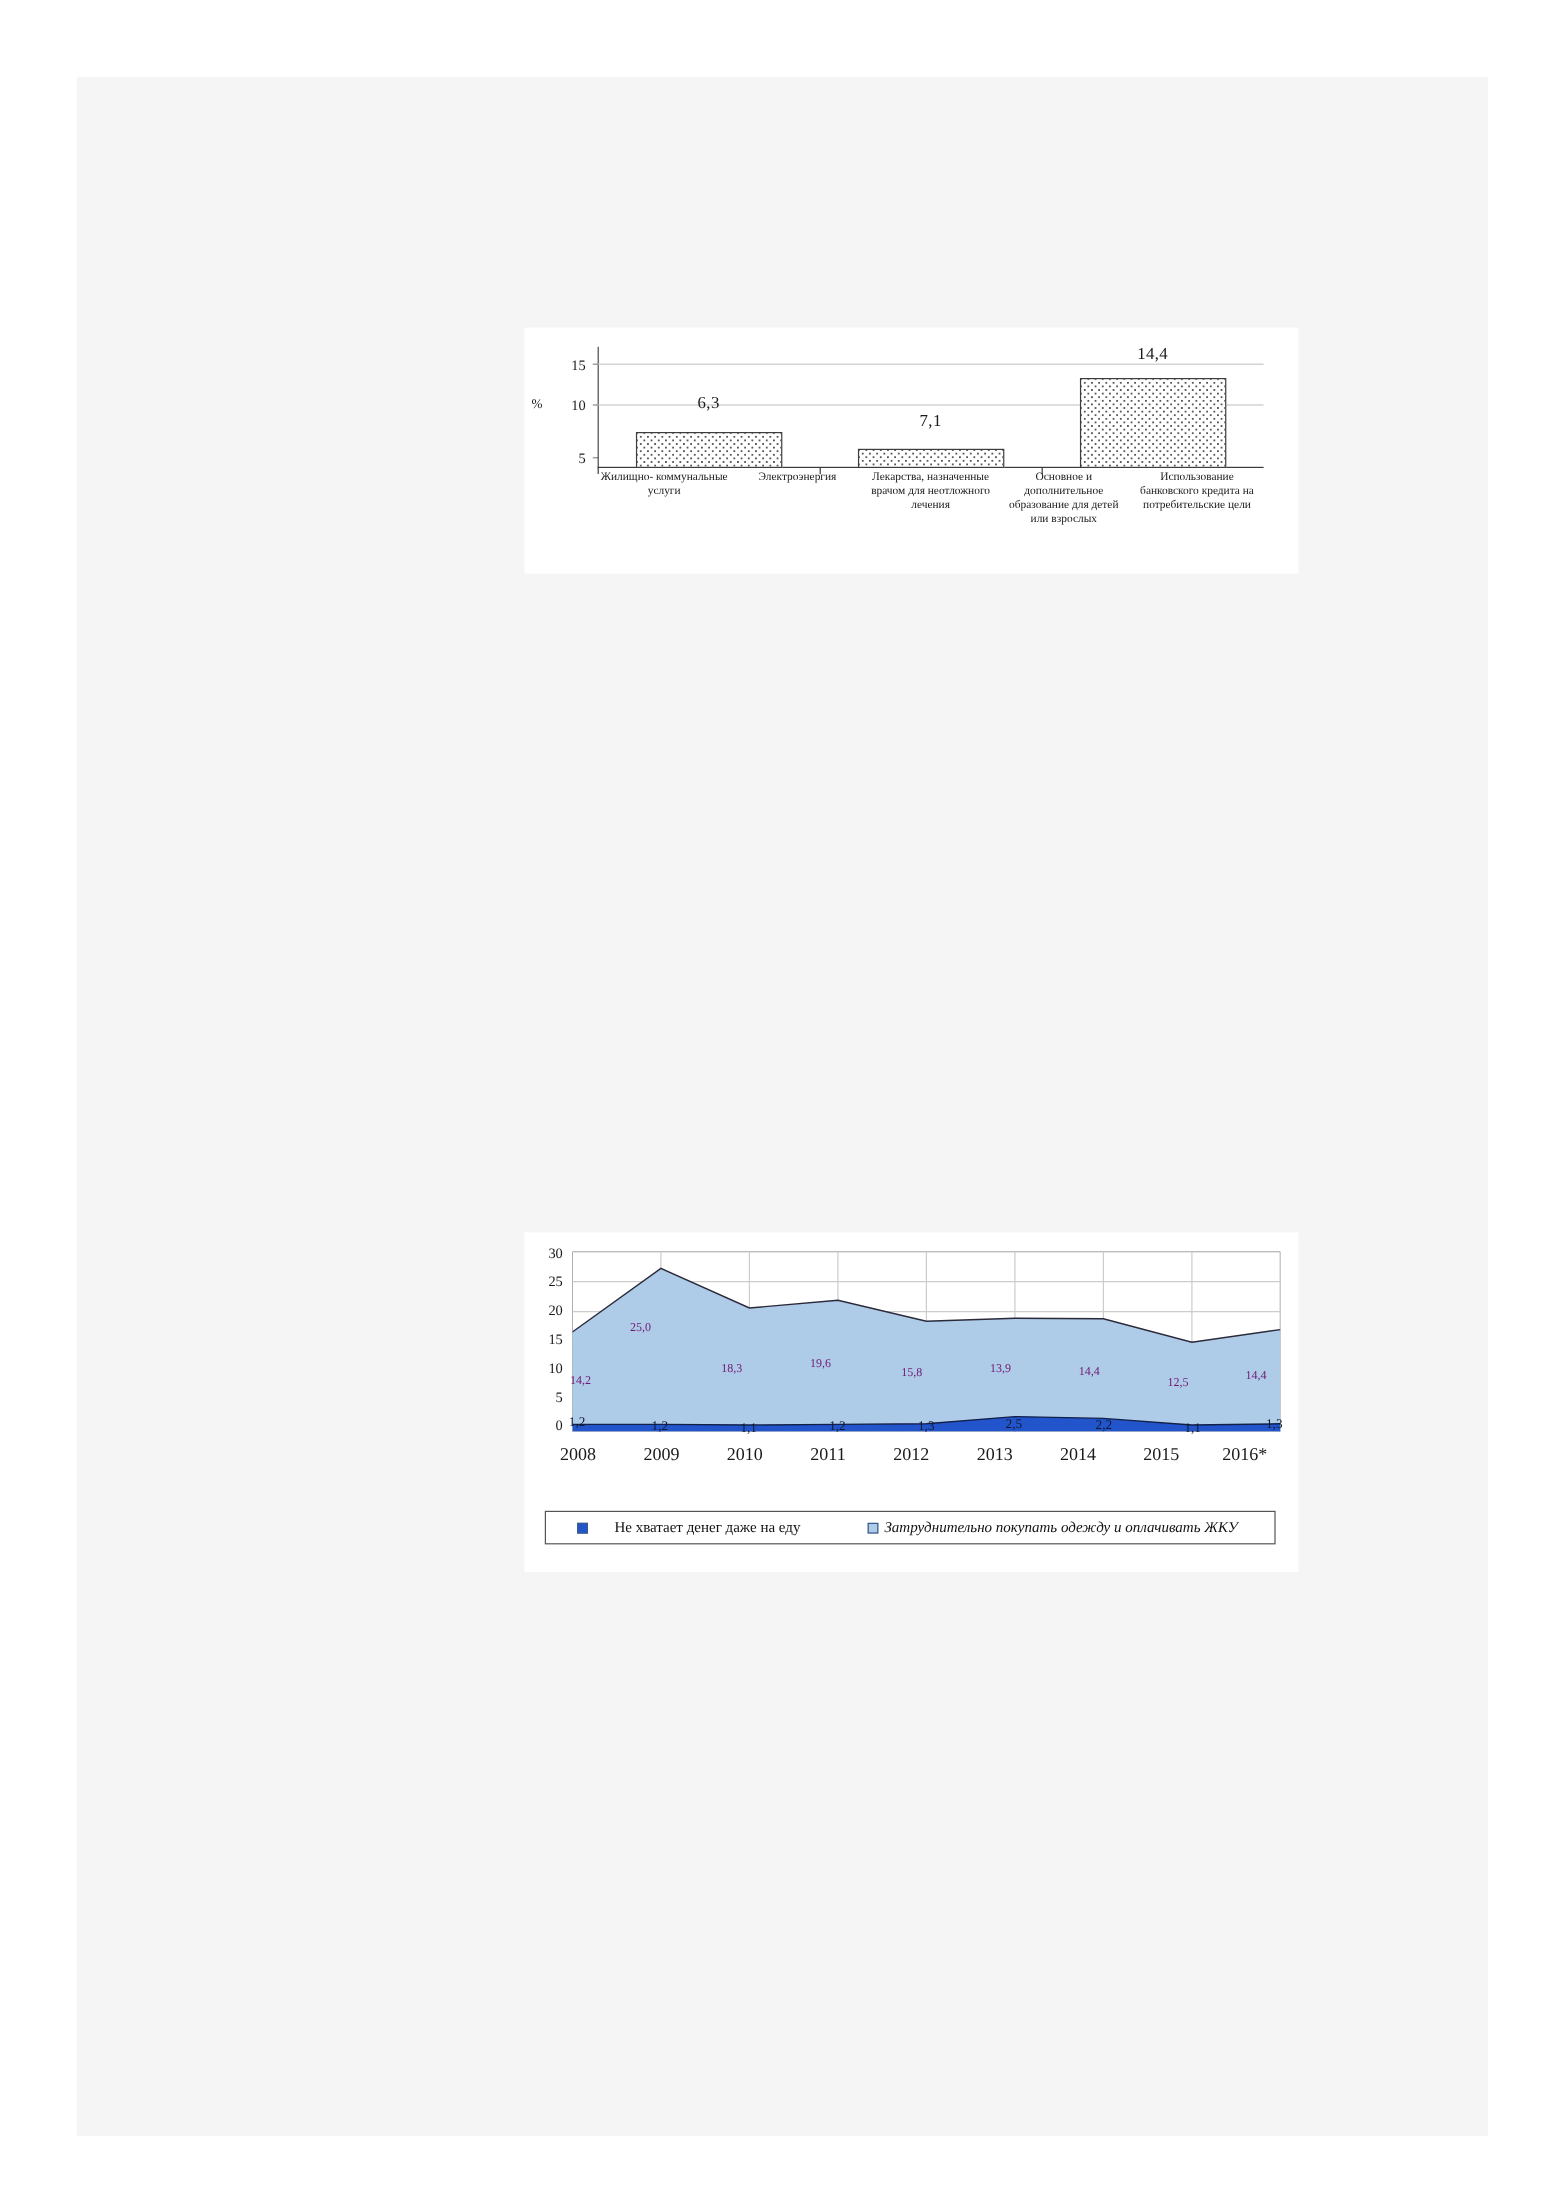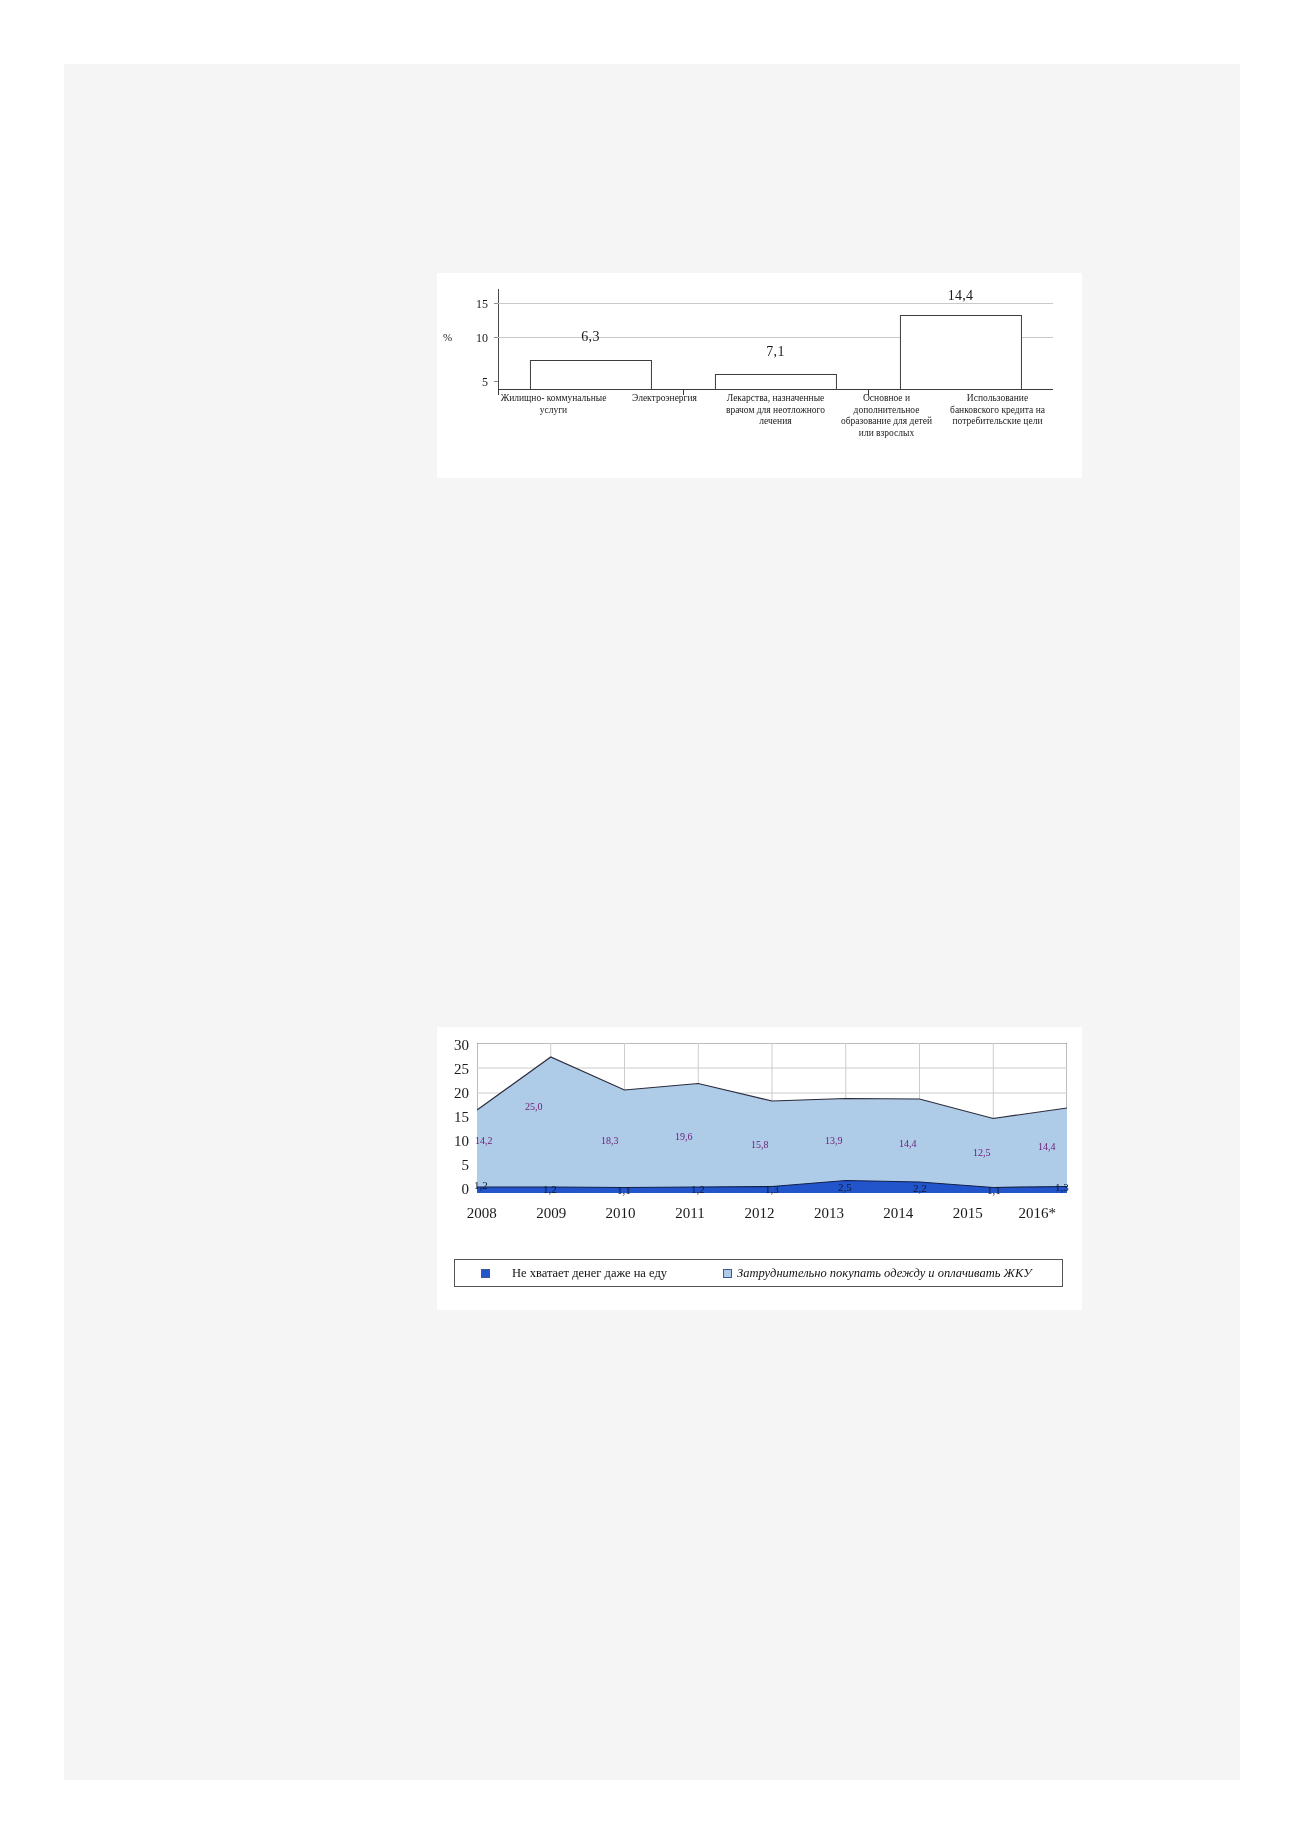--- a/index.html
+++ b/index.html
@@ -159,21 +159,21 @@
     position: absolute;
     left: 10px;
     top: 10px;
     width: 625px;
     height: 190px;
   }
   .area-ylabel {
     position: absolute;
     width: 22px;
     text-align: right;
-    font-size: 15px;
+    font-size: 12px;
     color: #1a1a1a;
   }
   .area-svgbox {
     position: absolute;
     left: 30px;
     top: 6px;
     width: 590px;
     height: 150px;
   }
   .area-xlabels {
@@ -342,21 +342,21 @@
             <line x1="221.25" y1="150" x2="221.25" y2="156"></line>
             <line x1="295" y1="150" x2="295" y2="156"></line>
             <line x1="368.75" y1="150" x2="368.75" y2="156"></line>
             <line x1="442.5" y1="150" x2="442.5" y2="156"></line>
             <line x1="516.25" y1="150" x2="516.25" y2="156"></line>
             <line x1="590" y1="150" x2="590" y2="156"></line>
           </g>
         </svg>
 
         
-        <div class="area-dlabel" style="left:-2px;  top:92px;">14,2</div>
+        <div class="area-dlabel" style="left:-2px;  top:102px;">14,2</div>
         <div class="area-dlabel" style="left:48px;  top:58px;">25,0</div>
         <div class="area-dlabel" style="left:124px; top:92px;">18,3</div>
         <div class="area-dlabel" style="left:198px; top:88px;">19,6</div>
         <div class="area-dlabel" style="left:274px; top:96px;">15,8</div>
         <div class="area-dlabel" style="left:348px; top:92px;">13,9</div>
         <div class="area-dlabel" style="left:422px; top:95px;">14,4</div>
         <div class="area-dlabel" style="left:496px; top:104px;">12,5</div>
         <div class="area-dlabel" style="left:561px; top:98px;">14,4</div>
 
         

